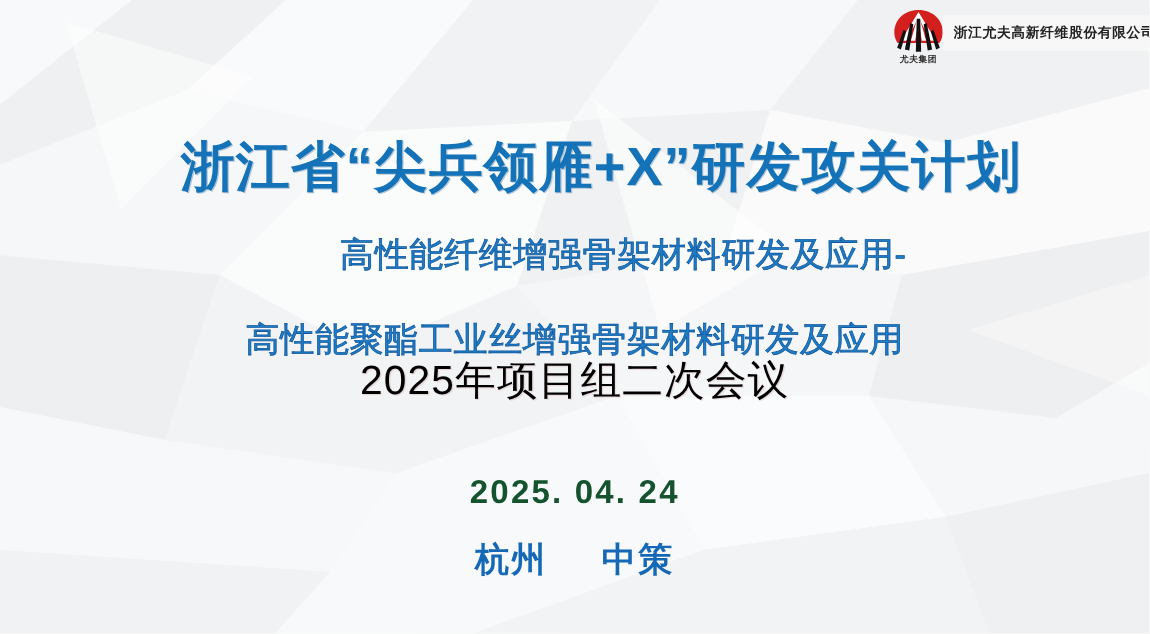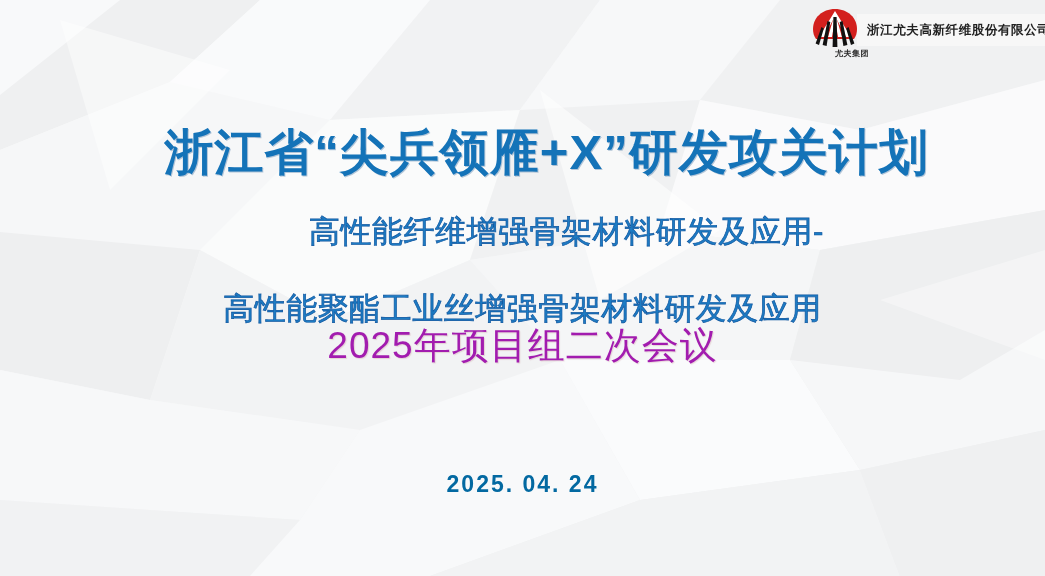--- a/index.html
+++ b/index.html
@@ -50,21 +50,21 @@
     top: 2px;
     left: 10px;
     width: 48px;
     height: 42px;
   }
   .logo-sub {
     position: absolute;
     top: 45px;
     left: 0;
     width: 68px;
-    text-align: right;
+    text-align: center;
     font-size: 8px;
     letter-spacing: 0.5px;
     color: #2b2b2b;
     font-weight: bold;
     line-height: 10px;
     white-space: nowrap;
   }
 
   .company-plate {
     position: absolute;
@@ -126,35 +126,35 @@
   .subtitle-1 { top: 211px; margin-left: 44px; }
   .subtitle-2 { top: 264px; margin-top: 24px; }
 
   .meeting-line {
     position: absolute;
     top: 322px;
     left: 0;
     width: 100%;
     font-size: 37px;
     line-height: 48px;
-    color: #a21caf;
+    color: #000000;
     letter-spacing: 1px;
     white-space: nowrap;
     text-shadow: 1px 1px 1px rgba(160,60,70,0.18);
   }
 
   .date-line {
     position: absolute;
-    top: 464px;
-    left: 0;
-    width: 100%;
-    font-size: 23px;
+    top: 428px;
+    left: 0;
+    width: 100%;
+    font-size: 30px;
     line-height: 40px;
     font-weight: bold;
-    color: #0369a1;
+    color: #14532d;
     letter-spacing: 2px;
     white-space: nowrap;
   }
 
   .place-line {
     position: absolute;
     top: 488px;
     left: 0;
     width: 100%;
     font-size: 31px;
@@ -238,15 +238,20 @@
     <div class="main-title">浙江省“尖兵领雁+X”研发攻关计划</div>
 
     <div class="subtitle-1">高性能纤维增强骨架材料研发及应用-</div>
 
     <div class="subtitle-2">高性能聚酯工业丝增强骨架材料研发及应用</div>
 
     <div class="meeting-line">2025年项目组二次会议</div>
 
     <div class="date-line">2025. 04. 24</div>
 
+    <div class="place-line">
+      <span>杭州</span>
+      <span class="place-gap"></span>
+      <span>中策</span>
+    </div>
 
   </div>
 </div>
 
 </body></html>

